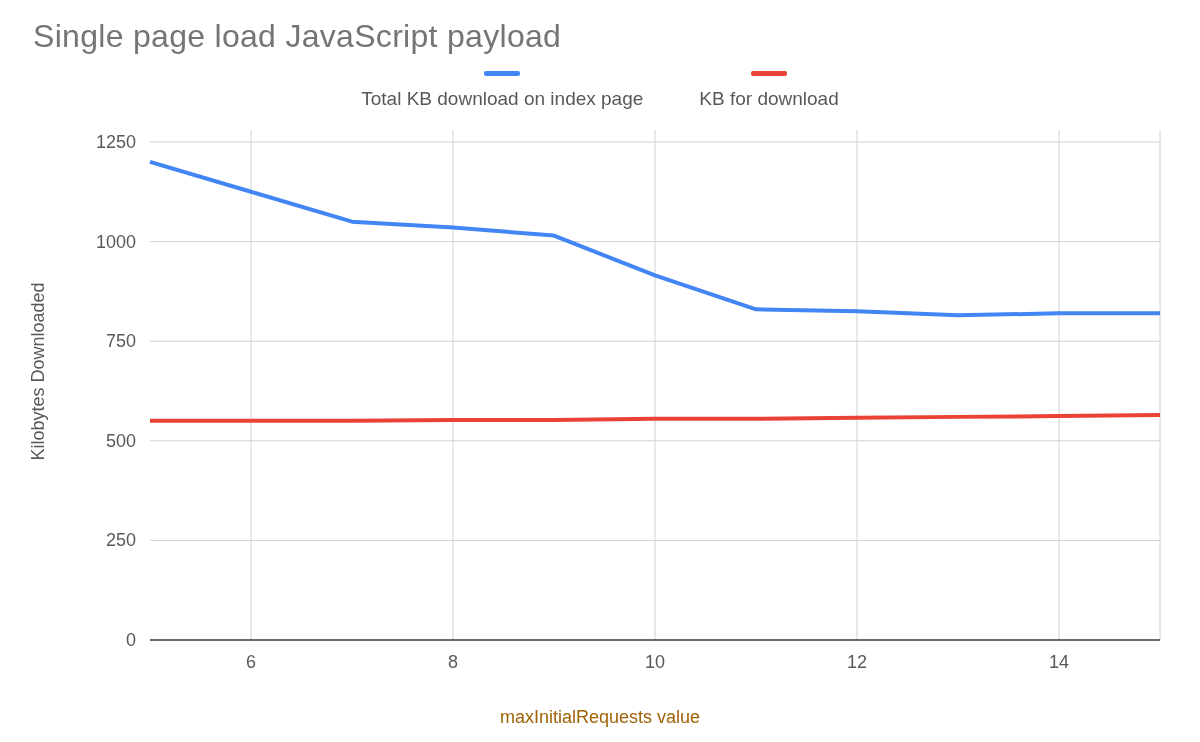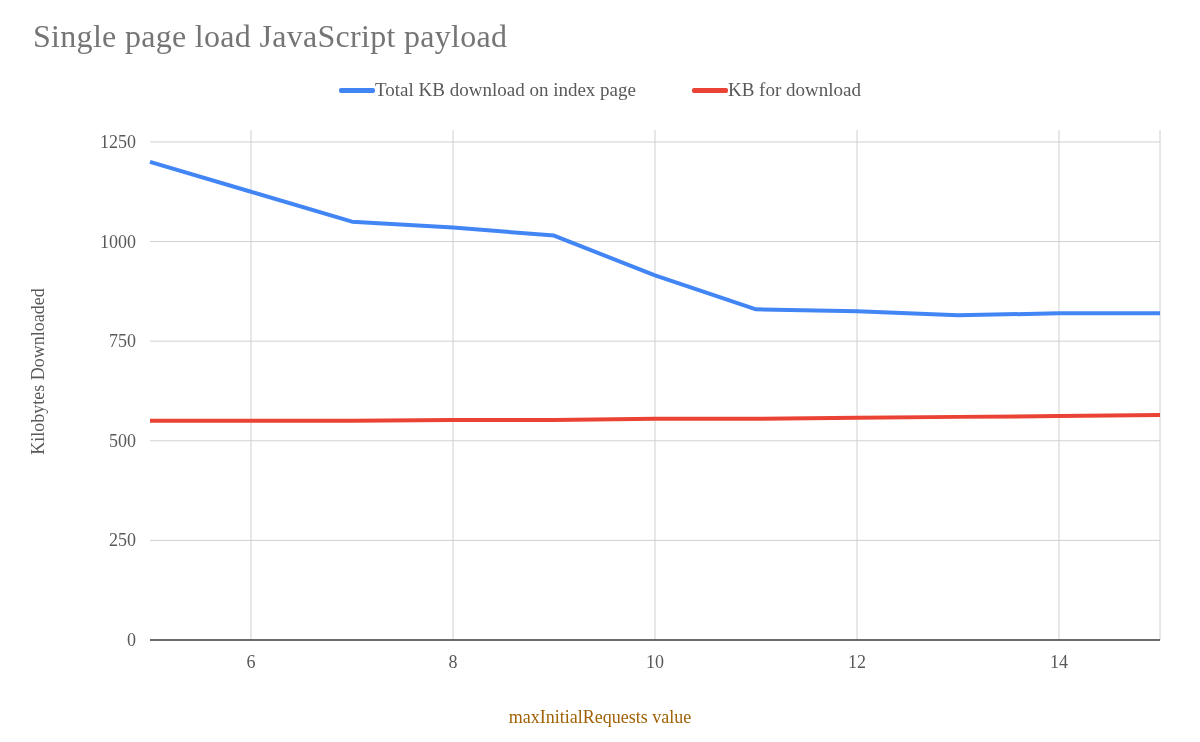--- a/index.html
+++ b/index.html
@@ -9,21 +9,20 @@
     font-family: Arial, Helvetica, sans-serif;
     width: 1200px;
     height: 742px;
     overflow: hidden;
   }
   .chart-wrap {
     position: relative;
     width: 1068px;
     height: 742px;
     box-sizing: border-box;
-    font-family: Liberation Serif, serif;
   }
   .title {
     position: absolute;
     left: 33px;
     top: 18px;
     font-size: 32px;
     color: #757575;
     font-weight: 400;
     letter-spacing: 0.3px;
   }
@@ -36,20 +35,22 @@
     display: flex;
     justify-content: center;
     align-items: center;
     gap: 56px;
     font-size: 19px;
     color: #595959;
   }
   .legend-item {
     display: inline-flex;
     align-items: center;
+    gap: 12px;
+    flex-direction: column;
   }
   .legend-swatch {
     width: 36px;
     height: 5px;
     border-radius: 2px;
   }
   .y-axis-title {
     position: absolute;
     left: 26px;
     top: 0;

